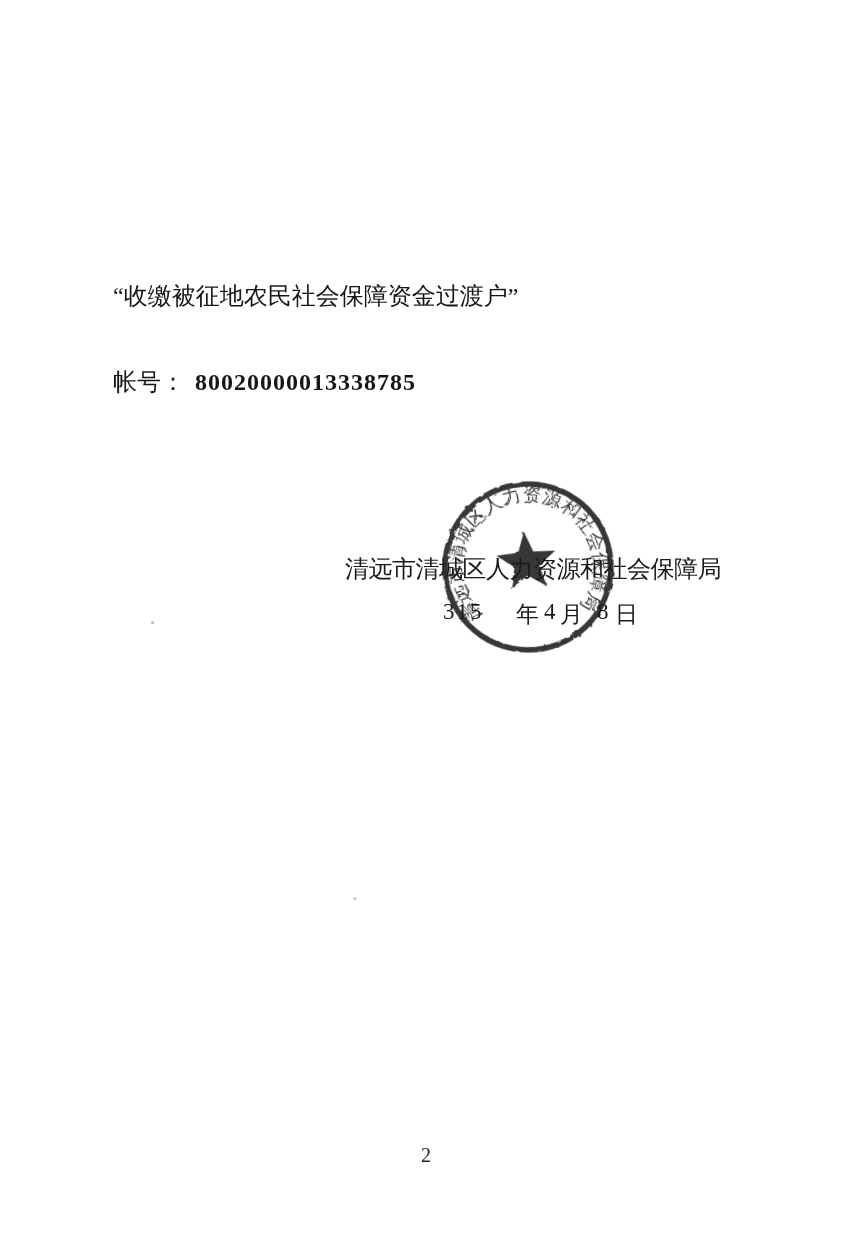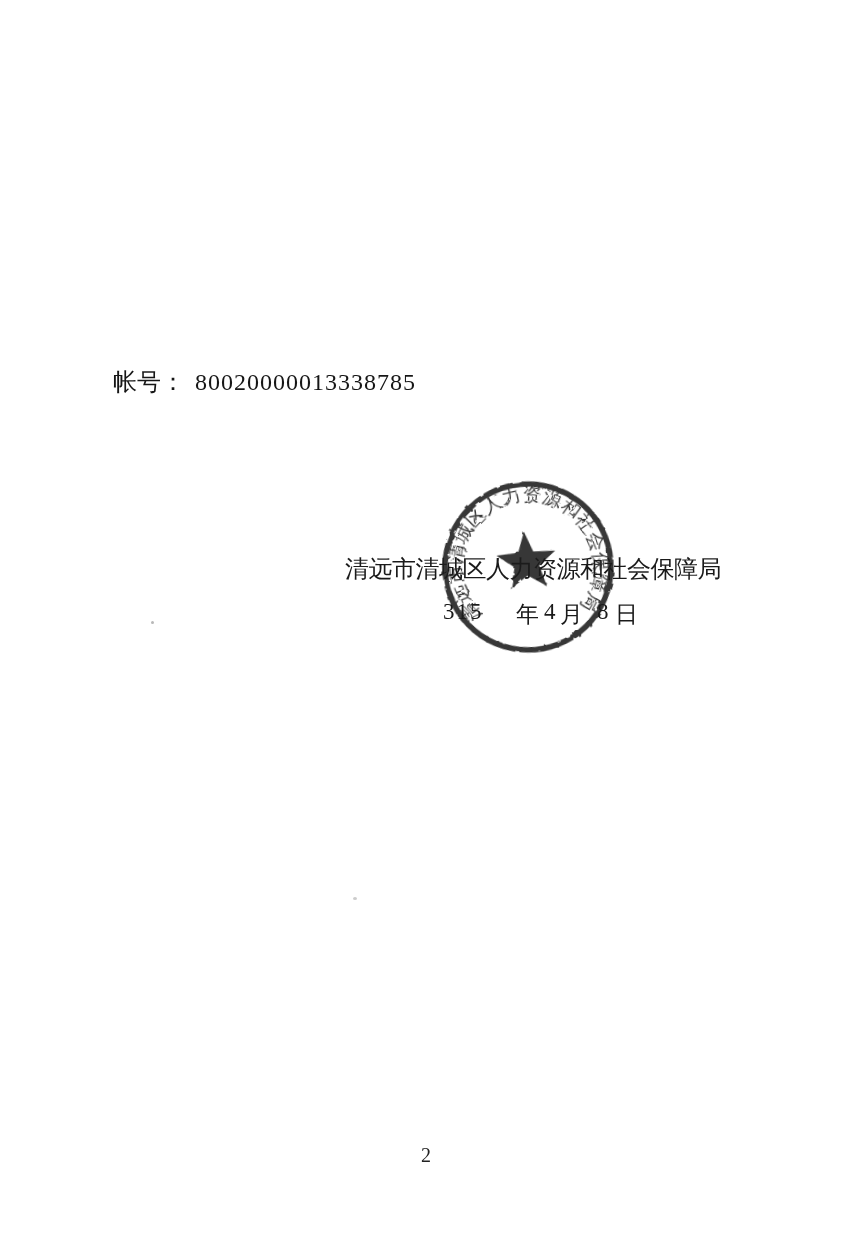--- a/index.html
+++ b/index.html
@@ -17,21 +17,21 @@
     position: absolute;
     left: 113px;
     white-space: nowrap;
     font-size: 24px;
     line-height: 30px;
     color: #161616;
   }
   .bodyline .val { margin-left: 10px; }
   .bodyline.tight { font-size: 23px; letter-spacing: -0.5px; }
   .bodyline.tight .val { margin-left: 2px; }
-  .digits { letter-spacing: 1px; }
+  .digits { letter-spacing: 1px; font-weight: bold; }
 
   .signature-org {
     position: absolute;
     left: 345px;
     top: 553px;
     font-size: 24px;
     letter-spacing: -0.5px;
     white-space: nowrap;
     color: #1a1a1a;
   }
@@ -62,20 +62,21 @@
   }
   .speck { position: absolute; border-radius: 50%; }
   .speck-1 { left: 151px; top: 621px; width: 3px; height: 3px; background: #b8b8b8; }
   .speck-2 { left: 353px; top: 897px; width: 4px; height: 3px; background: #cccccc; }
 </style>
 </head>
 <body>
 
 <div class="page">
 
+  <p class="bodyline" style="top:257px"><span>“收缴被征地农民社会保障资金过渡户”</span></p>
 
 
   <p class="bodyline" style="top:343px"><span>帐号：</span><span class="val digits">80020000013338785</span></p>
 
 
   <div class="signature-org">清远市清城区人力资源和社会保障局</div>
 
   <div class="date-line">
     <span class="d-year">315</span>
     <span class="d-yunit">年</span>

